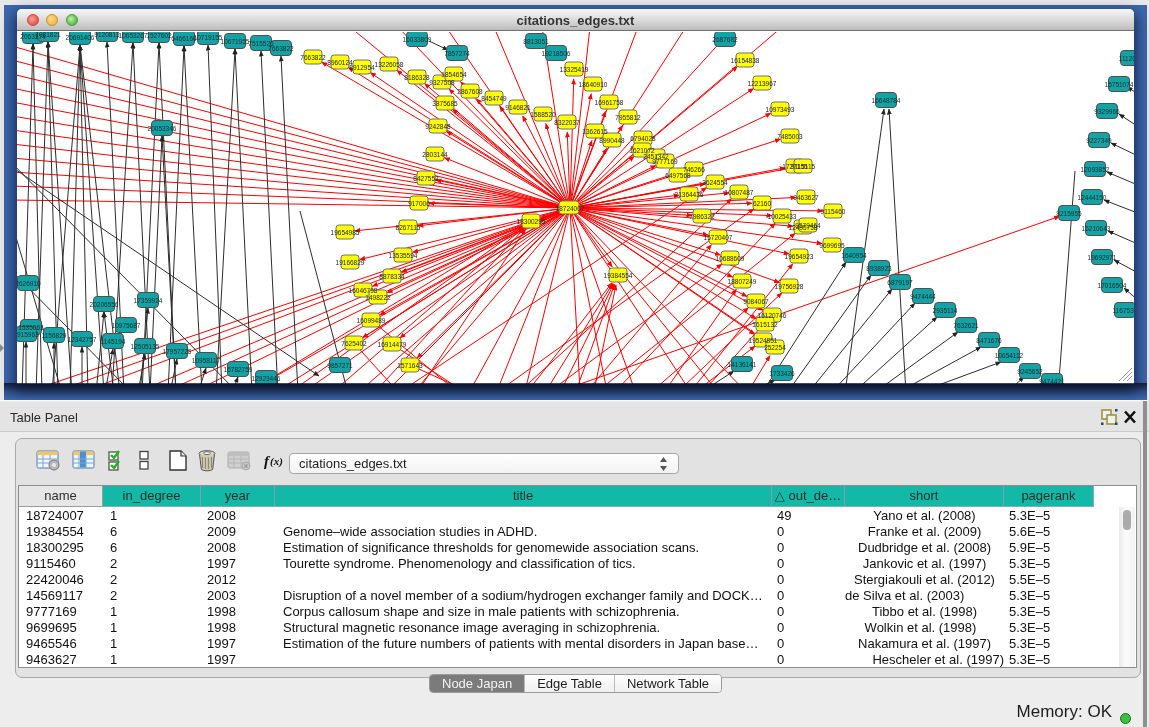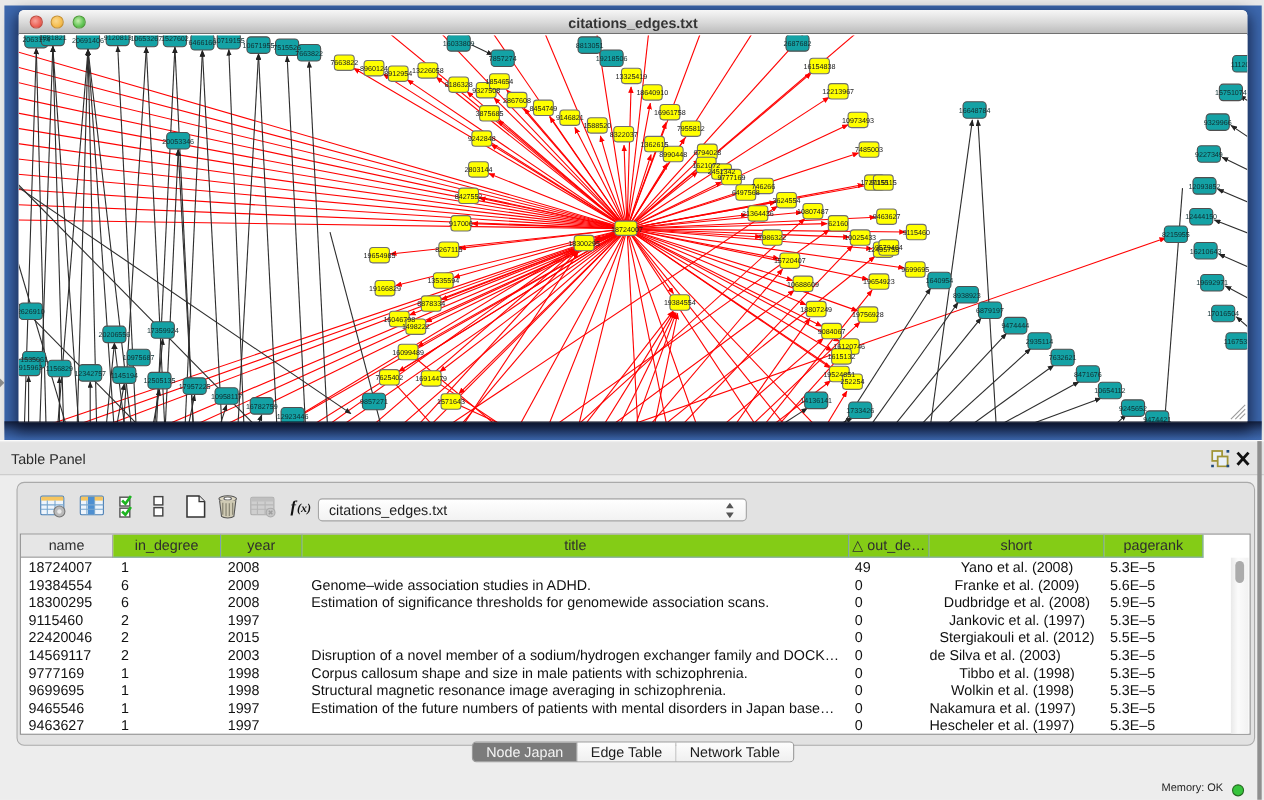--- a/index.html
+++ b/index.html
@@ -9,30 +9,30 @@
 #tbar .t {position:absolute;width:100%;text-align:center;top:4px;font-size:13px;font-weight:bold;color:#343434}
 .tl {position:absolute;top:5px;width:12px;height:12px;border-radius:50%}
 #canvas {position:absolute;left:0;top:23px;width:1117px;height:352px;background:#fff;overflow:hidden}
 #panel {position:absolute;left:0;top:400px;width:1149px;height:327px;background:#ededed;border-top:1px solid #fbfbfb}
 #phead {position:absolute;left:0;top:1px;width:1149px;height:30px;background:#e4e4e4;border-bottom:1px solid #cacaca}
 #phead .t {position:absolute;left:10px;top:8px;font-size:13px;color:#2a2a2a}
 #pbody {position:absolute;left:15px;top:37px;width:1126px;height:240px;background:#e2e2e2;border:1px solid #aaa;border-radius:7px}
 #combo {position:absolute;left:273px;top:14px;width:390px;height:21px;background:linear-gradient(#ffffff,#f2f2f2);border:1px solid #a6a6a6;border-radius:4px;font-size:13px;color:#1d1d1d;padding:2px 0 0 9px}
 #tbl {position:absolute;left:2px;top:46px;width:1119px;height:183px;background:#fff;border:1px solid #8d8d8d;overflow:hidden}
 .th {position:absolute;top:0;height:21px;font-size:13px;color:#2e2e2e;text-align:center;padding-top:2px;border-right:1px solid #7e9fb2}
-.thb {background:#84cc16;border-bottom:1px solid #88aabf}
+.thb {background:#14b8a6;border-bottom:1px solid #88aabf}
 .thg {background:#e6e6e6;border-right:1px solid #9c9c9c;border-bottom:1px solid #9c9c9c}
 .tr {position:absolute;left:0;width:1100px;height:16px;font-size:13px;color:#111}
 .tr span {position:absolute;top:0;white-space:nowrap}
 #sbar {position:absolute;right:1px;top:21px;width:16px;height:161px;background:linear-gradient(90deg,#e9e9e9,#fbfbfb 40%,#f2f2f2)}
 #sbar .thumb {position:absolute;left:4px;top:3px;width:8px;height:20px;background:#ababab;border-radius:4px}
 #tabs {position:absolute;left:413px;top:235px;height:19px;border:1px solid #9b9b9b;border-radius:4px;overflow:hidden;display:flex}
 #tabs div {height:19px;font-size:13px;padding:1px 12px 0;color:#1c1c1c;background:linear-gradient(#fdfdfd,#eee);border-right:1px solid #bbb}
 #tabs div.sel {background:#7b7b7b;color:#f4f4f4}
-#mem {position:absolute;right:37px;bottom:5px;font-size:10px;color:#1d1d1d}
+#mem {position:absolute;right:37px;bottom:5px;font-size:17px;color:#1d1d1d}
 #memdot {position:absolute;right:18px;bottom:3px;width:11px;height:11px;border-radius:50%;background:#36c43c;border:1.5px solid #24691f}
 #rstrip {position:absolute;right:2px;top:0px;width:4px;height:327px;background:#8f8f8f}
 </style></head><body>
 <div id="deskwrap">
     <div id="desk">
  <div id="win">
   <div id="tbar">
    <span class="tl" style="left:10px;background:radial-gradient(circle at 4px 4px,#f7a29a,#ec6156 60%,#d84438);border:1px solid #c14a3f"></span>
    <span class="tl" style="left:29px;background:radial-gradient(circle at 4px 4px,#fbd88e,#f5bd4e 60%,#e3a43a);border:1px solid #c8912f"></span>
    <span class="tl" style="left:49px;background:radial-gradient(circle at 4px 4px,#c6efae,#60c454 60%,#48aa3e);border:1px solid #4e9b38"></span>
@@ -613,28 +613,29 @@
           <span style="left:188px">2008</span>
           <span style="left:264px">Estimation of significance thresholds for genomewide association scans.</span>
           <span style="left:758px">0</span>
           <span style="left:826px;width:159px;text-align:center">Dudbridge et al. (2008)</span>
           <span style="left:990px">5.9E–5</span>
         </div>
         <div class="tr" style="top:70px">
           <span style="left:7px">9115460</span>
           <span style="left:91px">2</span>
           <span style="left:188px">1997</span>
+          <span style="left:264px">Tourette syndrome. Phenomenology and classification of tics.</span>
           <span style="left:758px">0</span>
           <span style="left:826px;width:159px;text-align:center">Jankovic et al. (1997)</span>
           <span style="left:990px">5.3E–5</span>
         </div>
         <div class="tr" style="top:86px">
           <span style="left:7px">22420046</span>
           <span style="left:91px">2</span>
-          <span style="left:188px">2015</span>
+          <span style="left:188px">2012</span>
           <span style="left:758px">0</span>
           <span style="left:826px;width:159px;text-align:center">Stergiakouli et al. (2012)</span>
           <span style="left:990px">5.5E–5</span>
         </div>
         <div class="tr" style="top:102px">
           <span style="left:7px">14569117</span>
           <span style="left:91px">2</span>
           <span style="left:188px">2003</span>
           <span style="left:264px">Disruption of a novel member of a sodium/hydrogen exchanger family and DOCK…</span>
           <span style="left:758px">0</span>
@@ -658,29 +659,29 @@
           <span style="left:758px">0</span>
           <span style="left:822px;width:159px;text-align:center">Wolkin et al. (1998)</span>
           <span style="left:990px">5.3E–5</span>
         </div>
         <div class="tr" style="top:150px">
           <span style="left:7px">9465546</span>
           <span style="left:91px">1</span>
           <span style="left:188px">1997</span>
           <span style="left:264px">Estimation of the future numbers of patients with mental disorders in Japan base…</span>
           <span style="left:758px">0</span>
-          <span style="left:826px;width:159px;">Nakamura et al. (1997)</span>
+          <span style="left:826px;width:159px;text-align:center">Nakamura et al. (1997)</span>
           <span style="left:990px">5.3E–5</span>
         </div>
         <div class="tr" style="top:166px">
           <span style="left:7px">9463627</span>
           <span style="left:91px">1</span>
           <span style="left:188px">1997</span>
           <span style="left:758px">0</span>
-          <span style="left:826px;width:159px;text-align:left">Hescheler et al. (1997)</span>
+          <span style="left:826px;width:159px;text-align:right">Hescheler et al. (1997)</span>
           <span style="left:990px">5.3E–5</span>
         </div>
    <div id="sbar">
           <div class="thumb"></div>
         </div>
   </div>
   <div id="tabs">
    <div class="sel">Node Japan</div>
         <div>Edge Table</div>
         <div style="border-right:none">Network Table</div>

